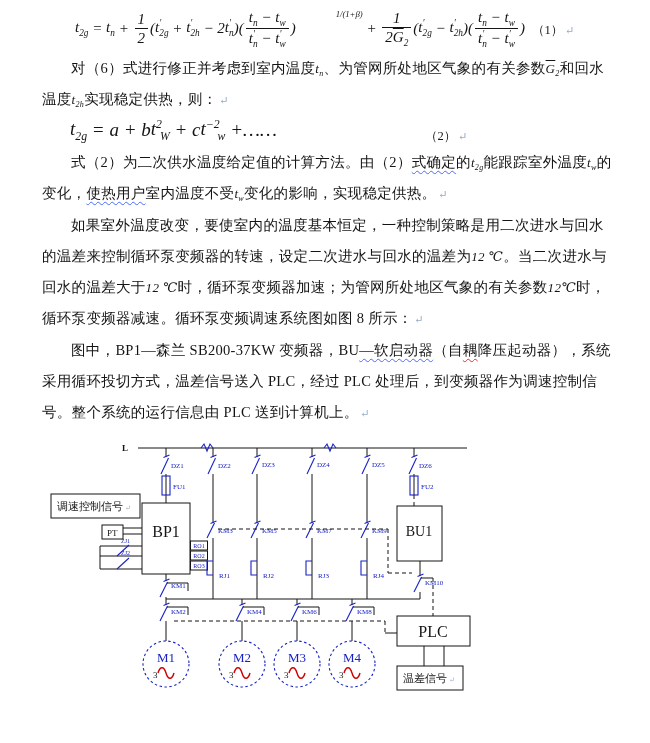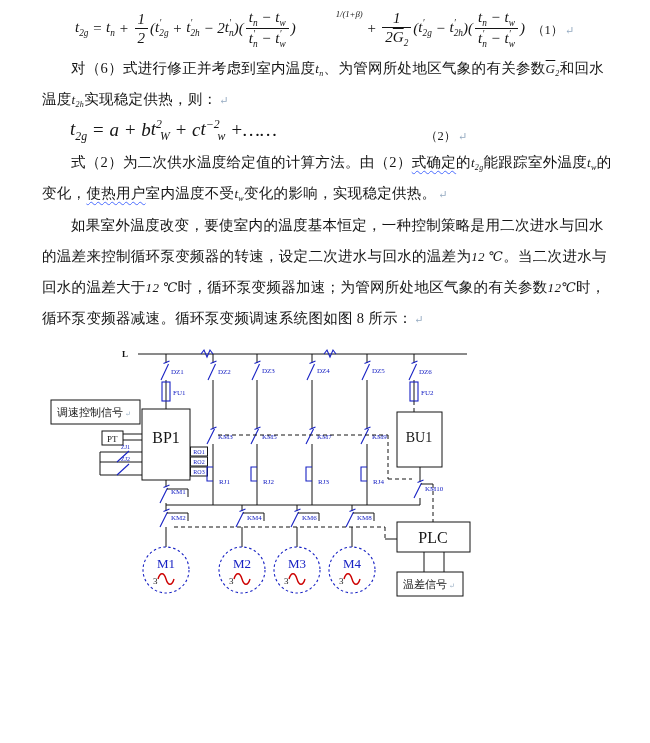--- a/index.html
+++ b/index.html
@@ -117,20 +117,21 @@
         <span class="mo"> +……</span>
       </span>
     <span class="eq-num"><span>（2）</span><span class="pmark">↵</span></span>
   </div>
 
 
   <p class="doc"><span>式（2）为二次供水温度给定值的计算方法。由（2）</span><span class="wavy-blue">式确定</span><span>的</span><span class="mi inline-math"><span>t</span><sub>2g</sub></span><span>能跟踪室外温度</span><span class="mi inline-math"><span>t</span><sub>w</sub></span><span>的变化，</span><span class="wavy-blue">使热用户</span><span>室内温度不受</span><span class="mi inline-math"><span>t</span><sub>w</sub></span><span>变化的影响，实现稳定供热。</span><span class="pmark">↵</span></p>
 
   <p class="doc"><span>如果室外温度改变，要使室内的温度基本恒定，一种控制策略是用二次进水与回水的温差来控制循环泵变频器的转速，设定二次进水与回水的温差为</span><span class="mi inline-math"><span>12 ℃</span></span><span>。当二次进水与回水的温差大于</span><span class="mi inline-math"><span>12 ℃</span></span><span>时，循环泵变频器加速；为管网所处地区气象的有关参数</span><span class="mi inline-math"><span>12℃</span></span><span>时，循环泵变频器减速。循环泵变频调速系统图如图 8 所示：</span><span class="pmark">↵</span></p>
 
+  <p class="doc"><span>图中，BP1—森兰 SB200-37KW 变频器，BU</span><span class="wavy-blue">—软启动器</span><span>（自</span><span class="wavy-red">耦</span><span>降压起动器），系统采用循环投切方式，温差信号送入 PLC，经过 PLC 处理后，到变频器作为调速控制信号。整个系统的运行信息由 PLC 送到计算机上。</span><span class="pmark">↵</span></p>
 
   <div class="fig">
   <svg width="430" height="268" viewBox="0 0 430 268">
 
     <g>
       <text x="72" y="14" class="llab">L</text>
       <line x1="88" y1="11" x2="417" y2="11" class="k"></line>
       <path d="M151,11 l3,-4 l3,7 l3,-7 l3,4" class="b"></path>
       <path d="M274,11 l3,-4 l3,7 l3,-7 l3,4" class="b"></path>
     </g>

